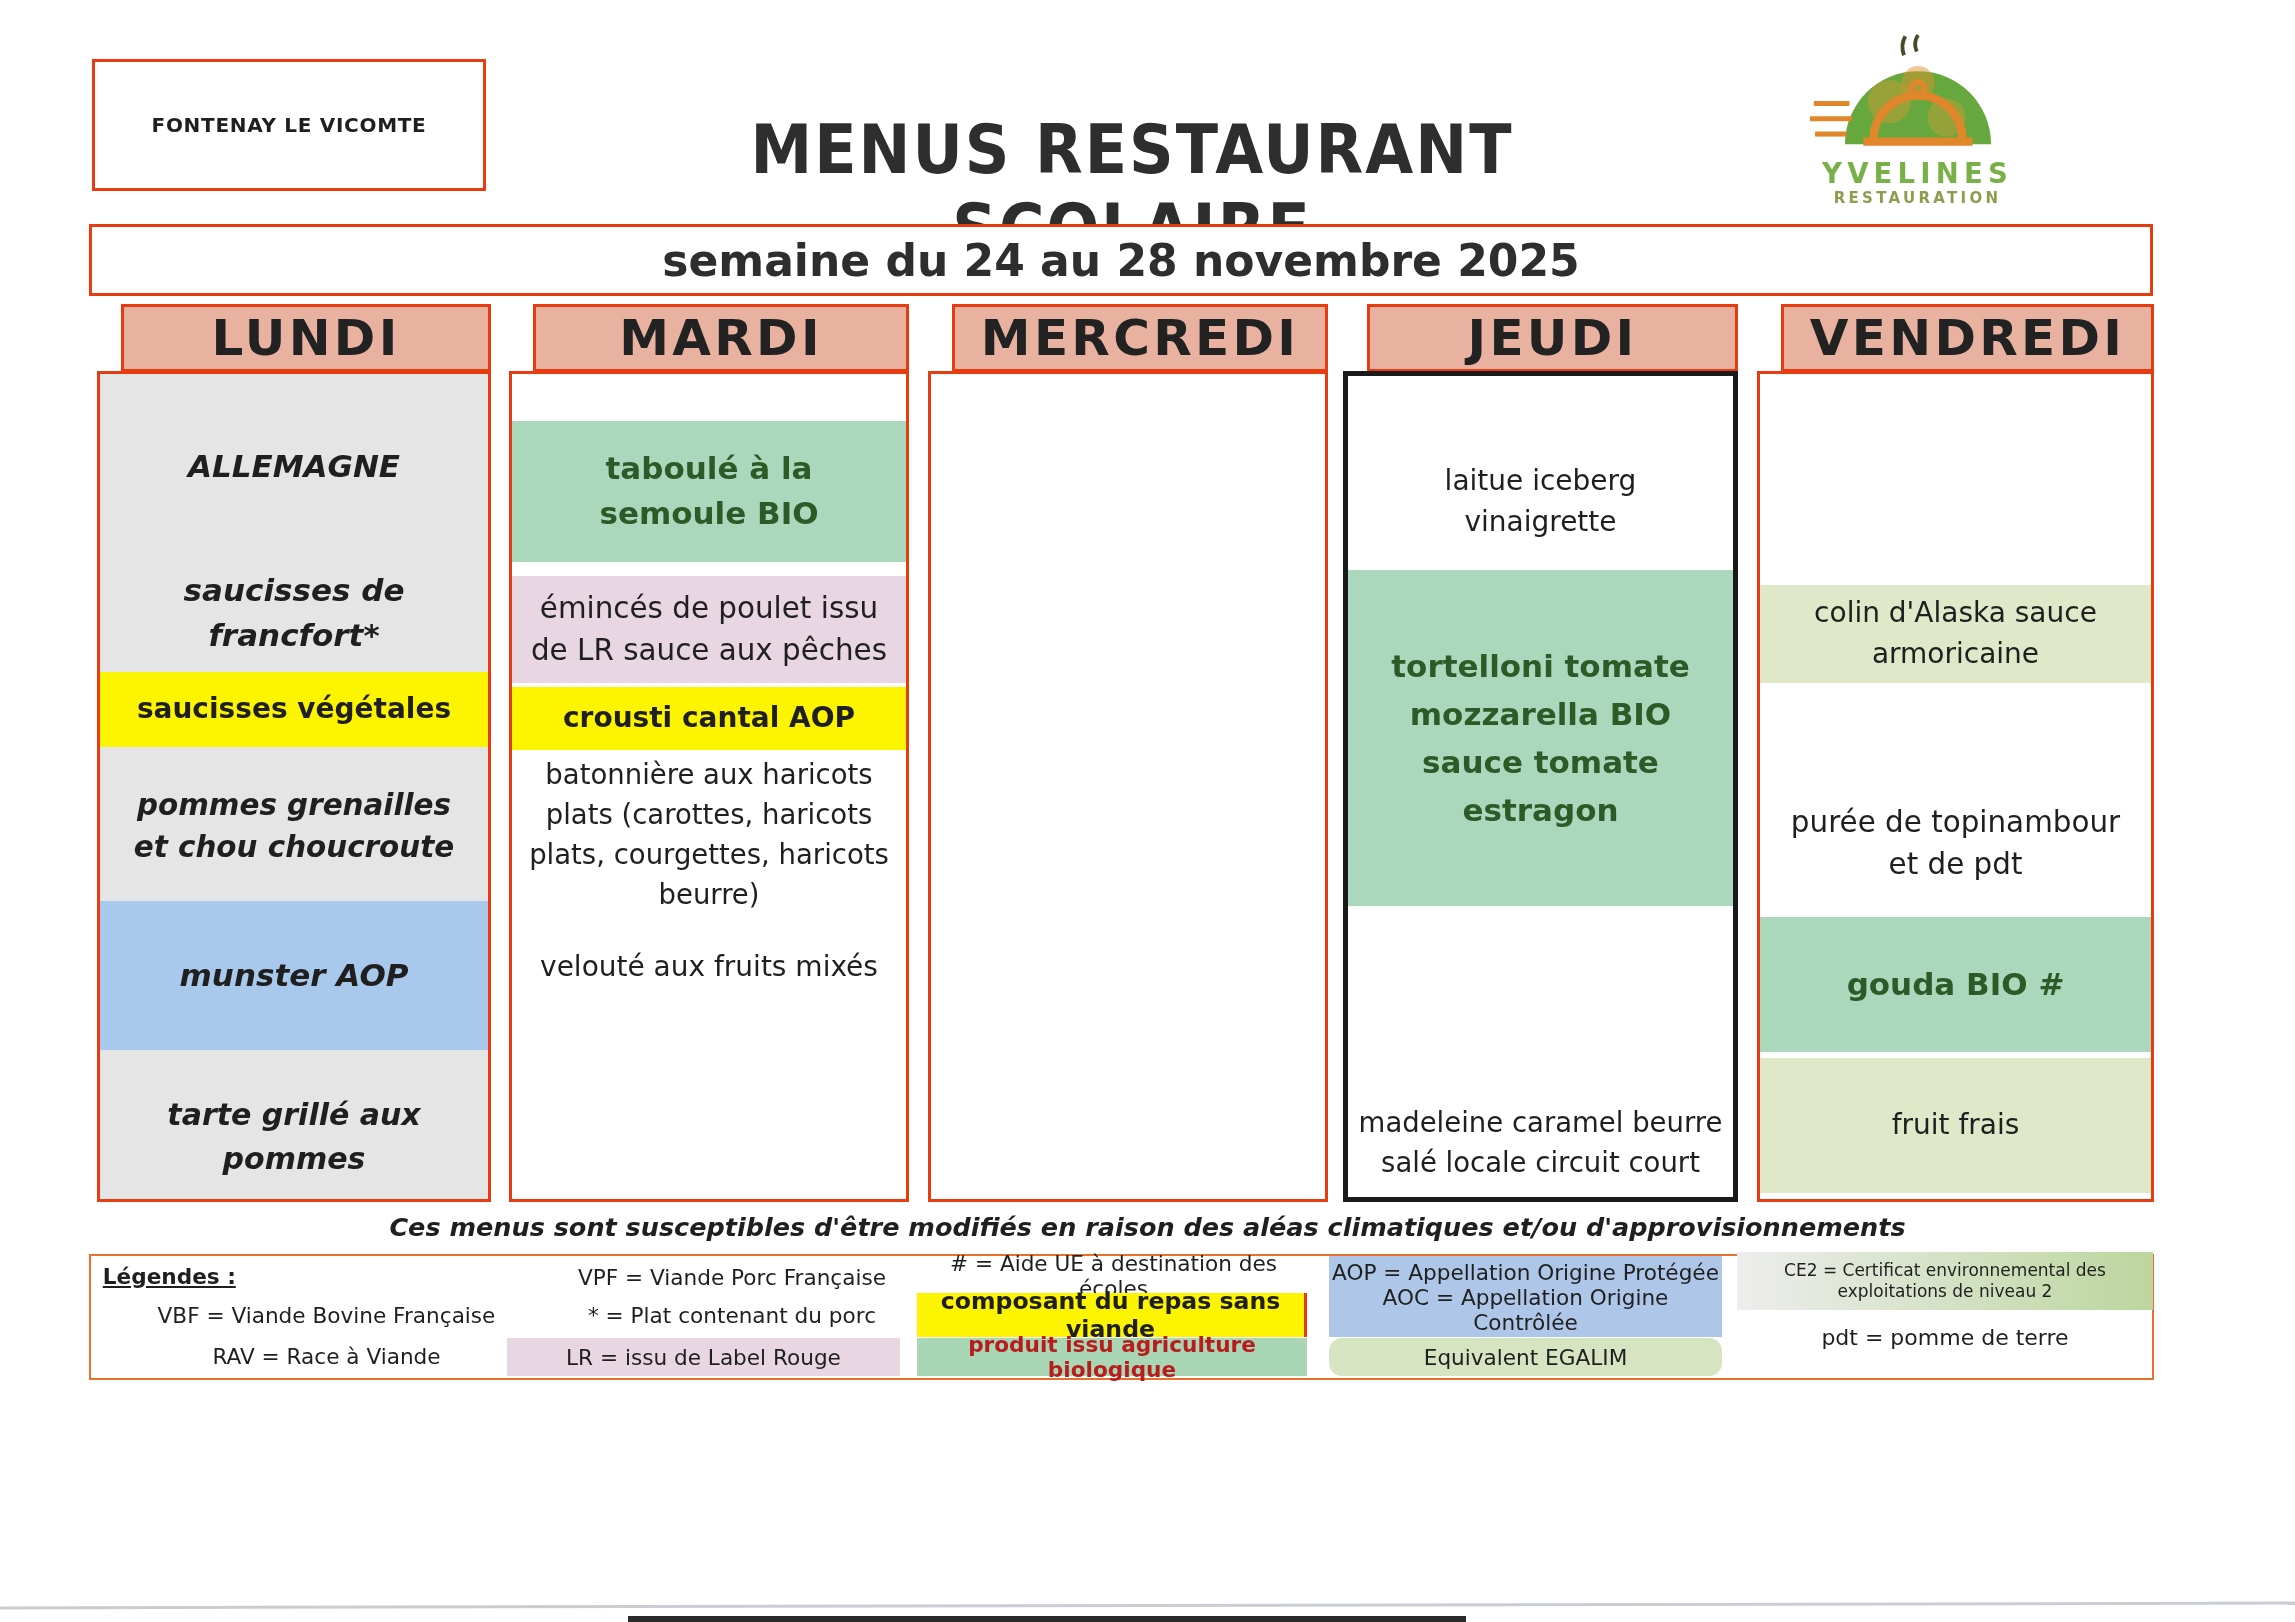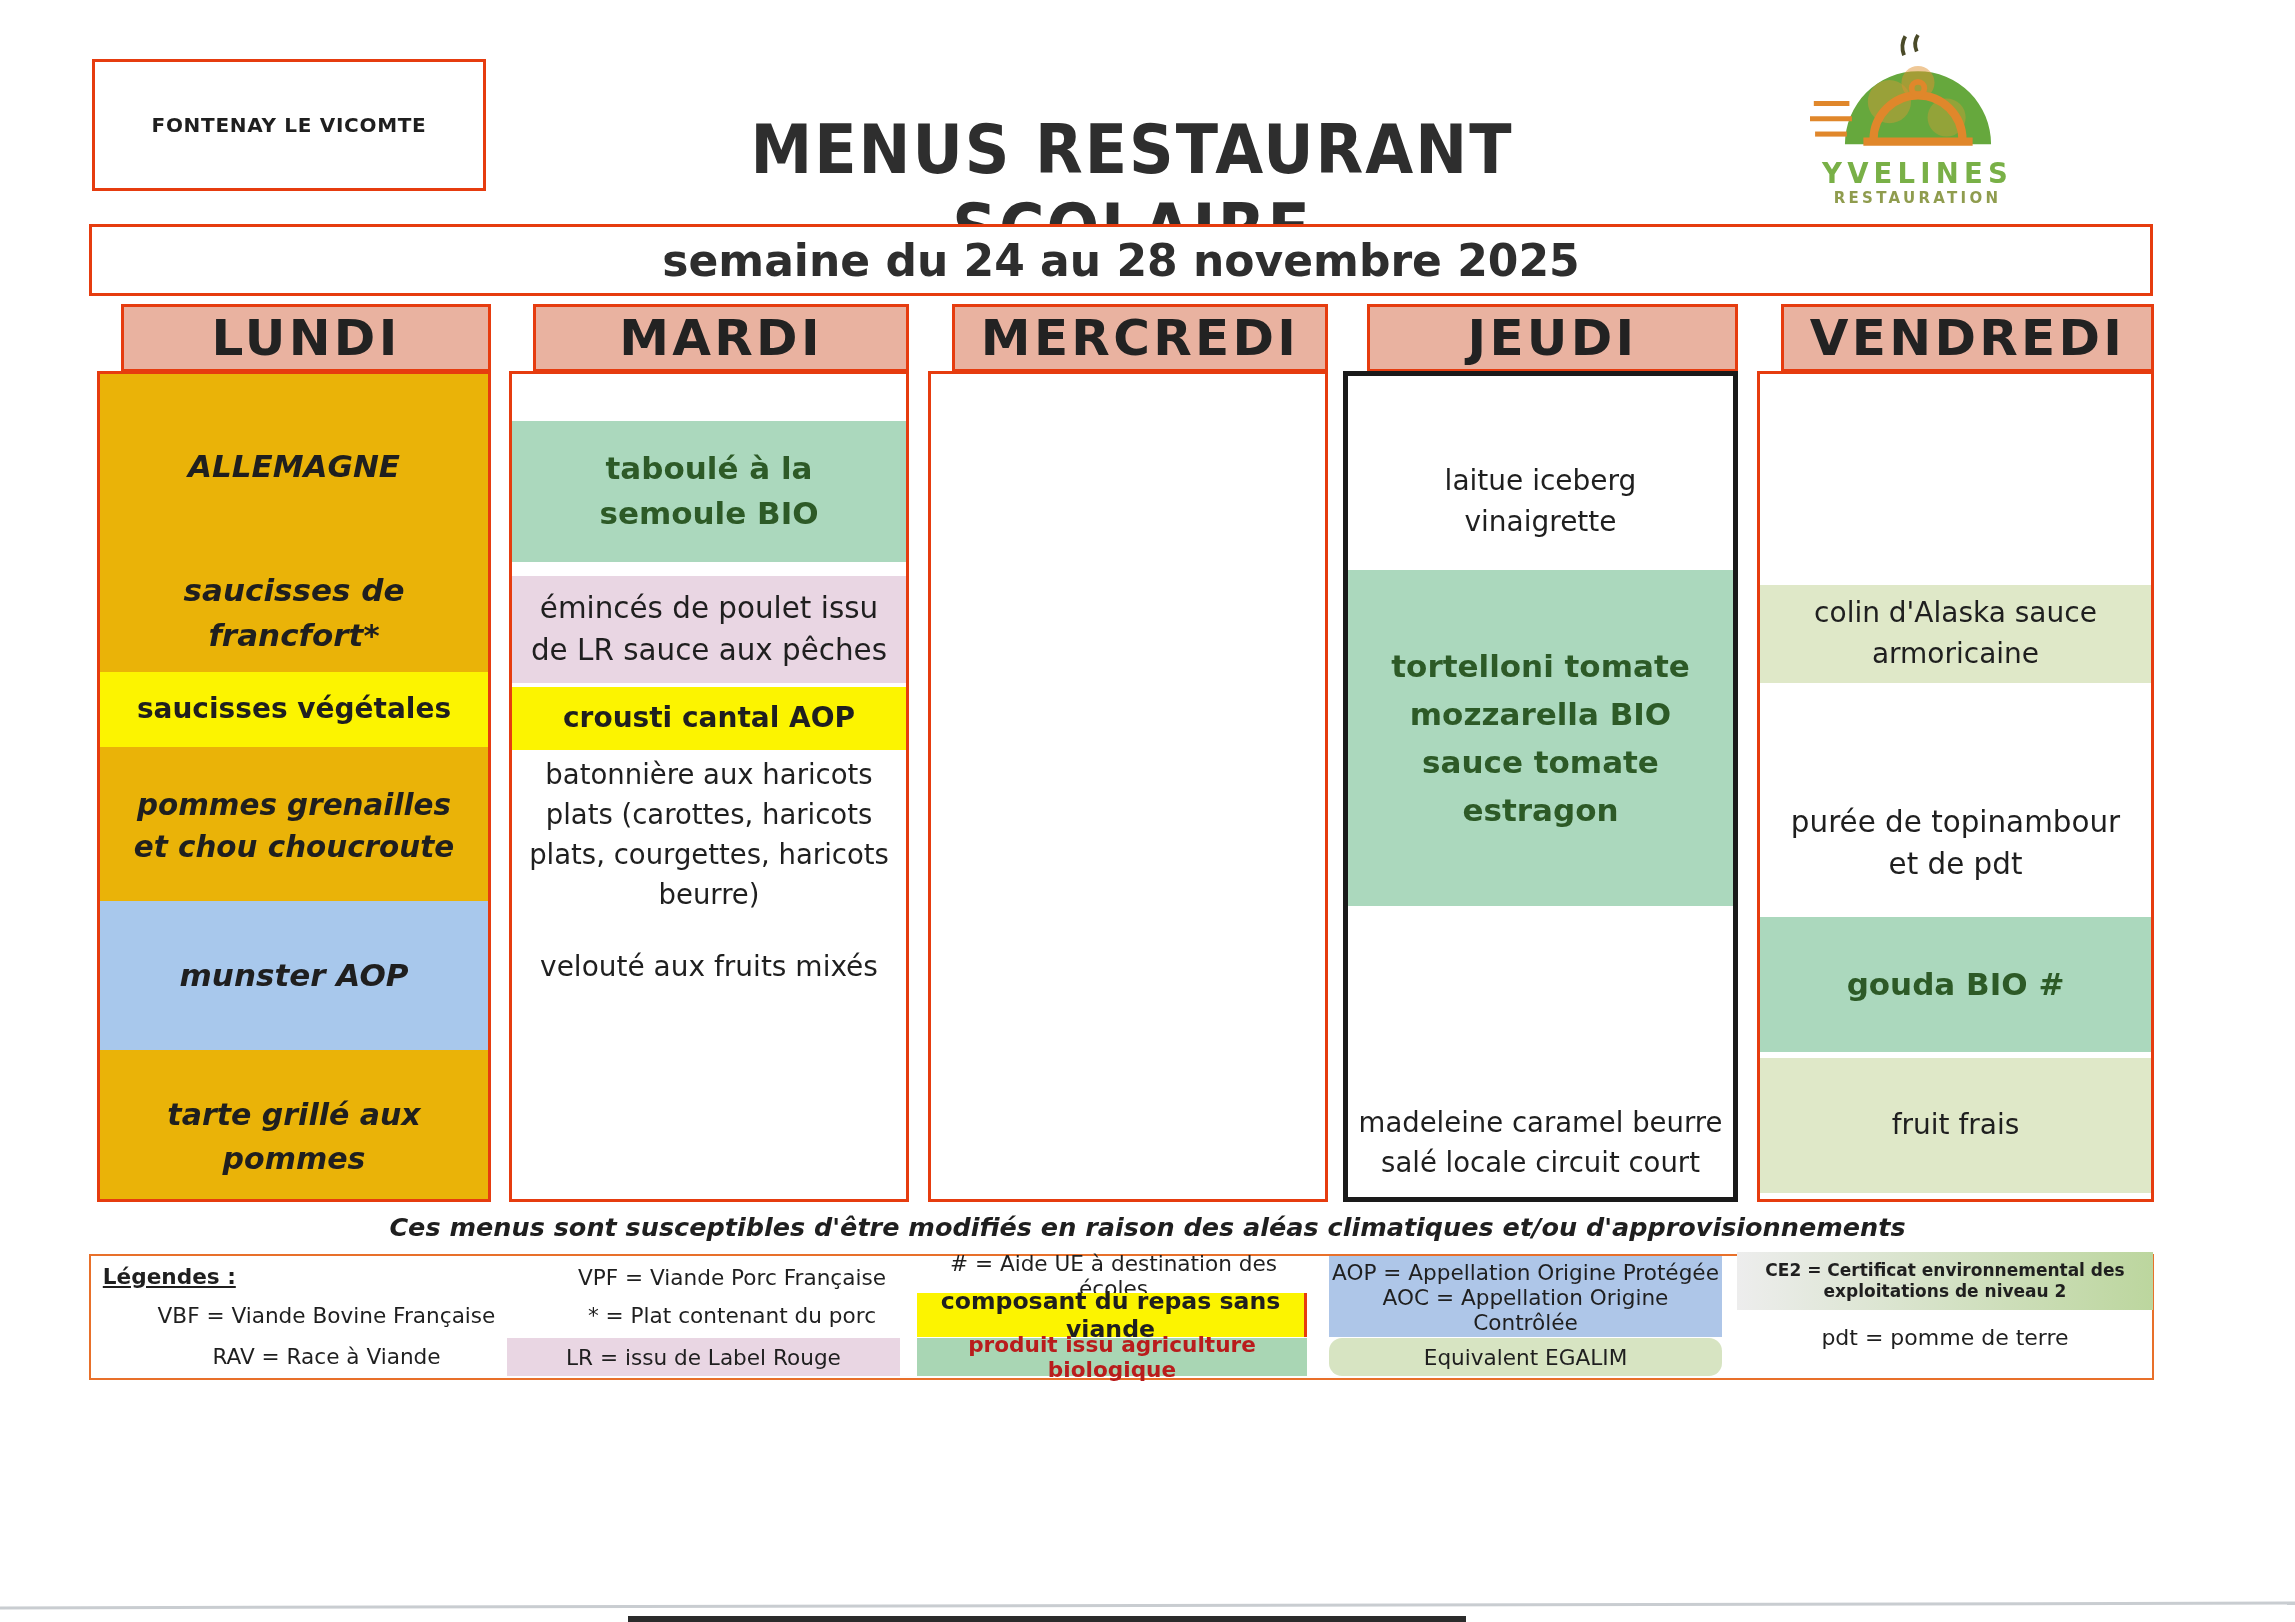--- a/index.html
+++ b/index.html
@@ -22,21 +22,21 @@
   .week-banner { position:absolute; left:89px; top:224px; width:2064px; height:72px;
                  border:3.3px solid #e63c0f; display:flex; align-items:center; justify-content:center;
                  font-size:44px; font-weight:600; color:#2e2e2e; background:#ffffff; }
 
   
   .day { position:absolute; top:304px; }
   .day-header { height:68px; border:3.3px solid #e63c0f; background:#e9b2a0;
                 display:flex; align-items:center; justify-content:center;
                 font-size:50px; font-weight:600; letter-spacing:3.3px; color:#222222;margin-left:24px; }
   .day-body { position:relative; margin-top:-1.3px; height:831px; border:3.3px solid #e63c0f; background:#ffffff; }
-  .day-body.pink { background:#eab308; }
+  .day-body.pink { background:#e5e5e5; }
   .day-body.dark-border { border:5.2px solid #1a1a1a; }
 
   .block { position:absolute; left:0; right:0; display:flex; align-items:center; justify-content:center;
            text-align:center; font-size:29px; line-height:1.45; padding:0 17px; }
   .it { font-style:italic; font-weight:600; }
   .bg-yellow   { background:#fcf400; font-weight:600; }
   .bg-blue     { background:#a8c8ec; }
   .bg-green    { background:#abd8bd; color:#2d5a27; font-weight:700; }
   .bg-lavender { background:#e9d6e3; }
   .bg-palegreen{ background:#dfe8c8; }
@@ -46,21 +46,21 @@
           font-size:25.5px; font-style:italic; font-weight:600; }
   .legend { position:absolute; left:89px; top:1254px; width:2065px; height:126px;
             border:2.6px solid #e8702a; background:#ffffff; }
   .lg { position:absolute; display:flex; align-items:center; justify-content:center;
         text-align:center; font-size:21.6px; }
   .lg-title { justify-content:flex-start; font-weight:700; text-decoration:underline; }
   .lg-yellow { background:#fcf400; font-weight:700; font-size:23.6px; border-right:3.3px solid #e63c0f; }
   .lg-green  { background:#a9d6b4; color:#b91c1c; font-weight:700; }
   .lg-blue   { background:#aec6e8; flex-direction:column; justify-content:space-around; padding:3.9px 0; }
   .lg-egalim { background:#d7e4c2; }
-  .lg-ce2 { background:linear-gradient(90deg,#ededed,#bcd69e); font-size:17px; line-height:1.25; padding:0 19px;font-weight:bold; }
+  .lg-ce2 { background:linear-gradient(90deg,#ededed,#bcd69e); font-size:17px; line-height:1.25; padding:0 19px; }
 
   .scan-line { position:absolute; left:0; top:1604px; width:100%; height:2.6px; background:#c9cdd1;
                transform:rotate(-0.12deg); }
   .scan-bar  { position:absolute; left:628px; top:1616px; width:838px; height:7.2px; background:#2b2b2b; }
 </style>
 </head>
 <body>
 
 <div class="sheet">
 

